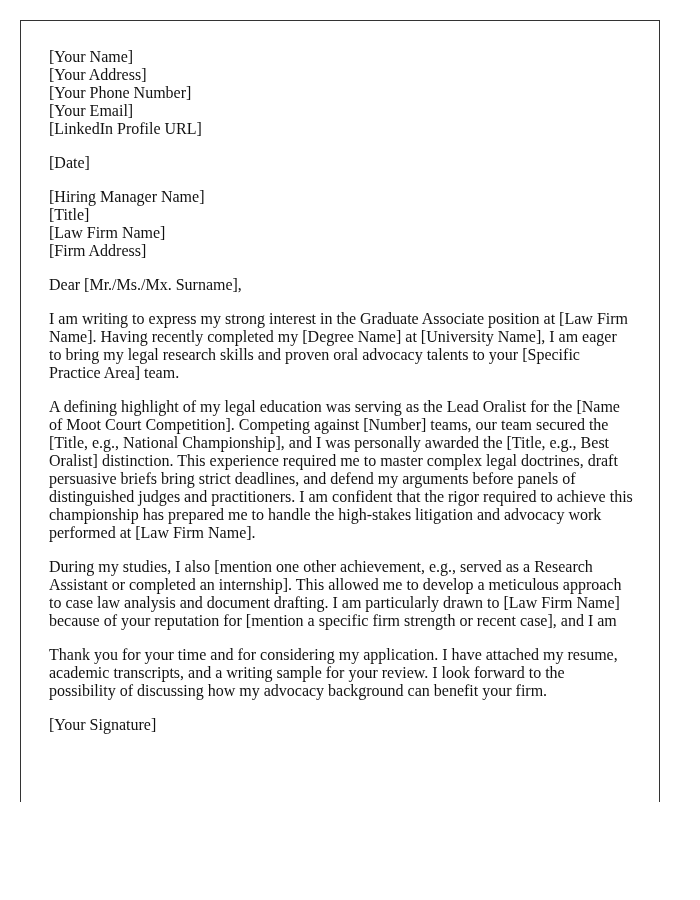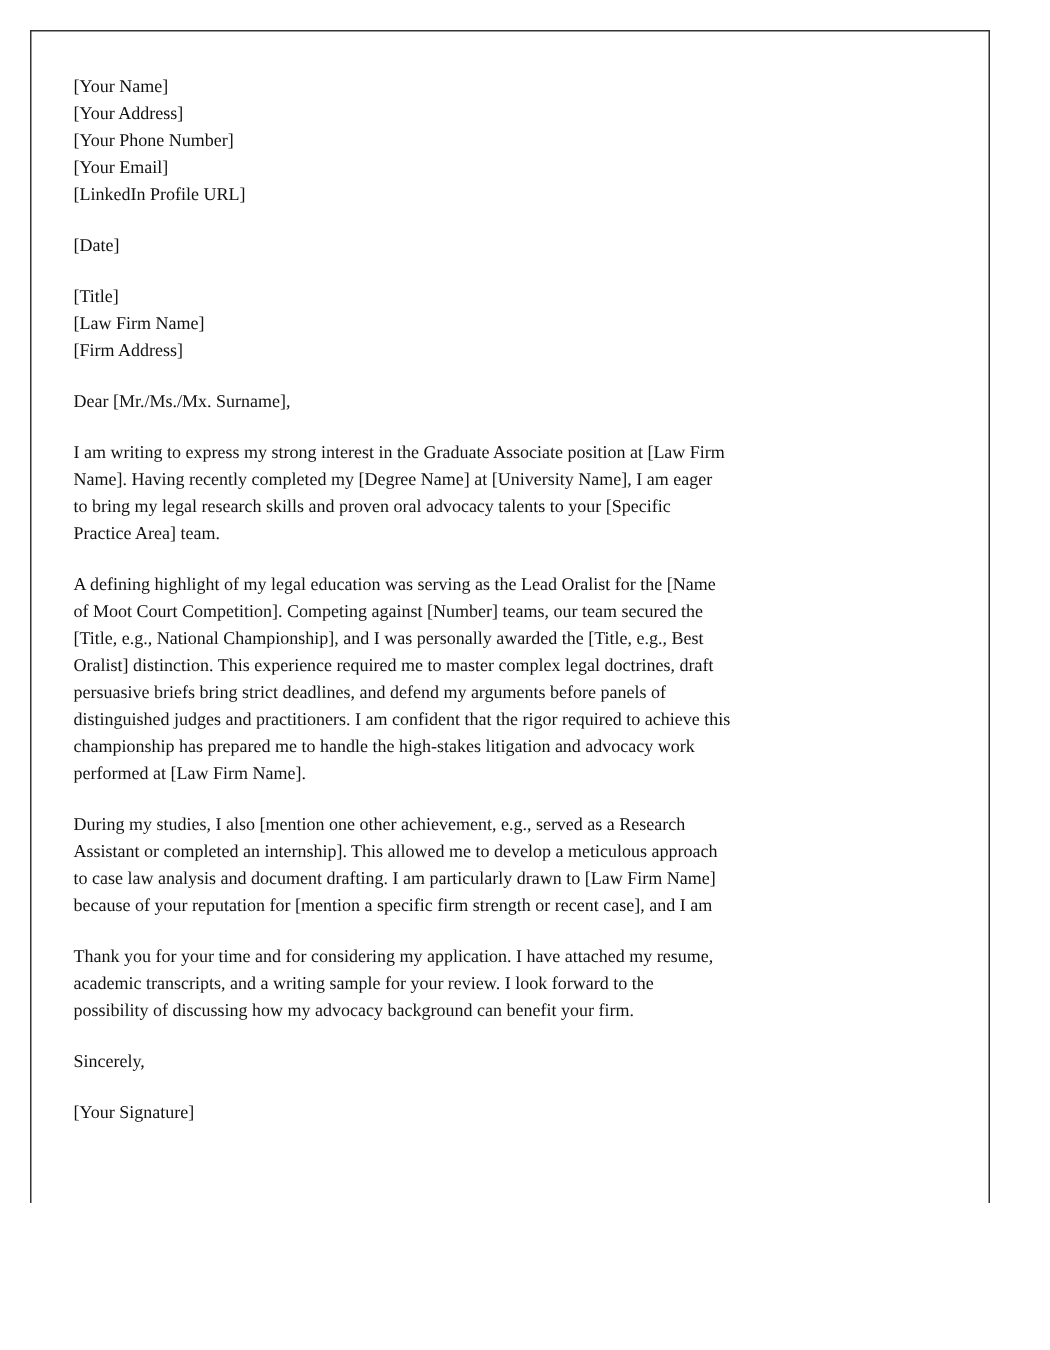--- a/index.html
+++ b/index.html
@@ -25,21 +25,21 @@
       border-left: 1px solid #333333;
       border-right: 1px solid #333333;
       box-sizing: border-box;
       overflow: hidden;
     }
     .content {
       position: absolute;
       left: 28px;
       top: 27px;
       width: 586px;
-      font-size: 12px;
+      font-size: 16px;
       line-height: 18px;
     }
     .block {
       margin: 0 0 16px 0;
     }
     .line {
       display: block;
       white-space: nowrap;
     }
     p.para {
@@ -58,20 +58,21 @@
       <span class="line">[Your Phone Number]</span>
       <span class="line">[Your Email]</span>
       <span class="line">[LinkedIn Profile URL]</span>
     </div>
 
     <div class="block">
       <span class="line">[Date]</span>
     </div>
 
     <div class="block">
+      <span class="line">[Hiring Manager Name]</span>
       <span class="line">[Title]</span>
       <span class="line">[Law Firm Name]</span>
       <span class="line">[Firm Address]</span>
     </div>
 
     <div class="block">
       <span class="line">Dear [Mr./Ms./Mx. Surname],</span>
     </div>
 
     <p class="para">
@@ -98,22 +99,19 @@
       <span class="line">to case law analysis and document drafting. I am particularly drawn to [Law Firm Name]</span>
       <span class="line">because of your reputation for [mention a specific firm strength or recent case], and I am</span>
     </p>
 
     <p class="para">
       <span class="line">Thank you for your time and for considering my application. I have attached my resume,</span>
       <span class="line">academic transcripts, and a writing sample for your review. I look forward to the</span>
       <span class="line">possibility of discussing how my advocacy background can benefit your firm.</span>
     </p>
 
-    <div class="block">
-      <span class="line">Sincerely,</span>
-    </div>
 
     <div class="block">
       <span class="line">[Your Signature]</span>
     </div>
 
   </div>
 </div>
 
 </body></html>

